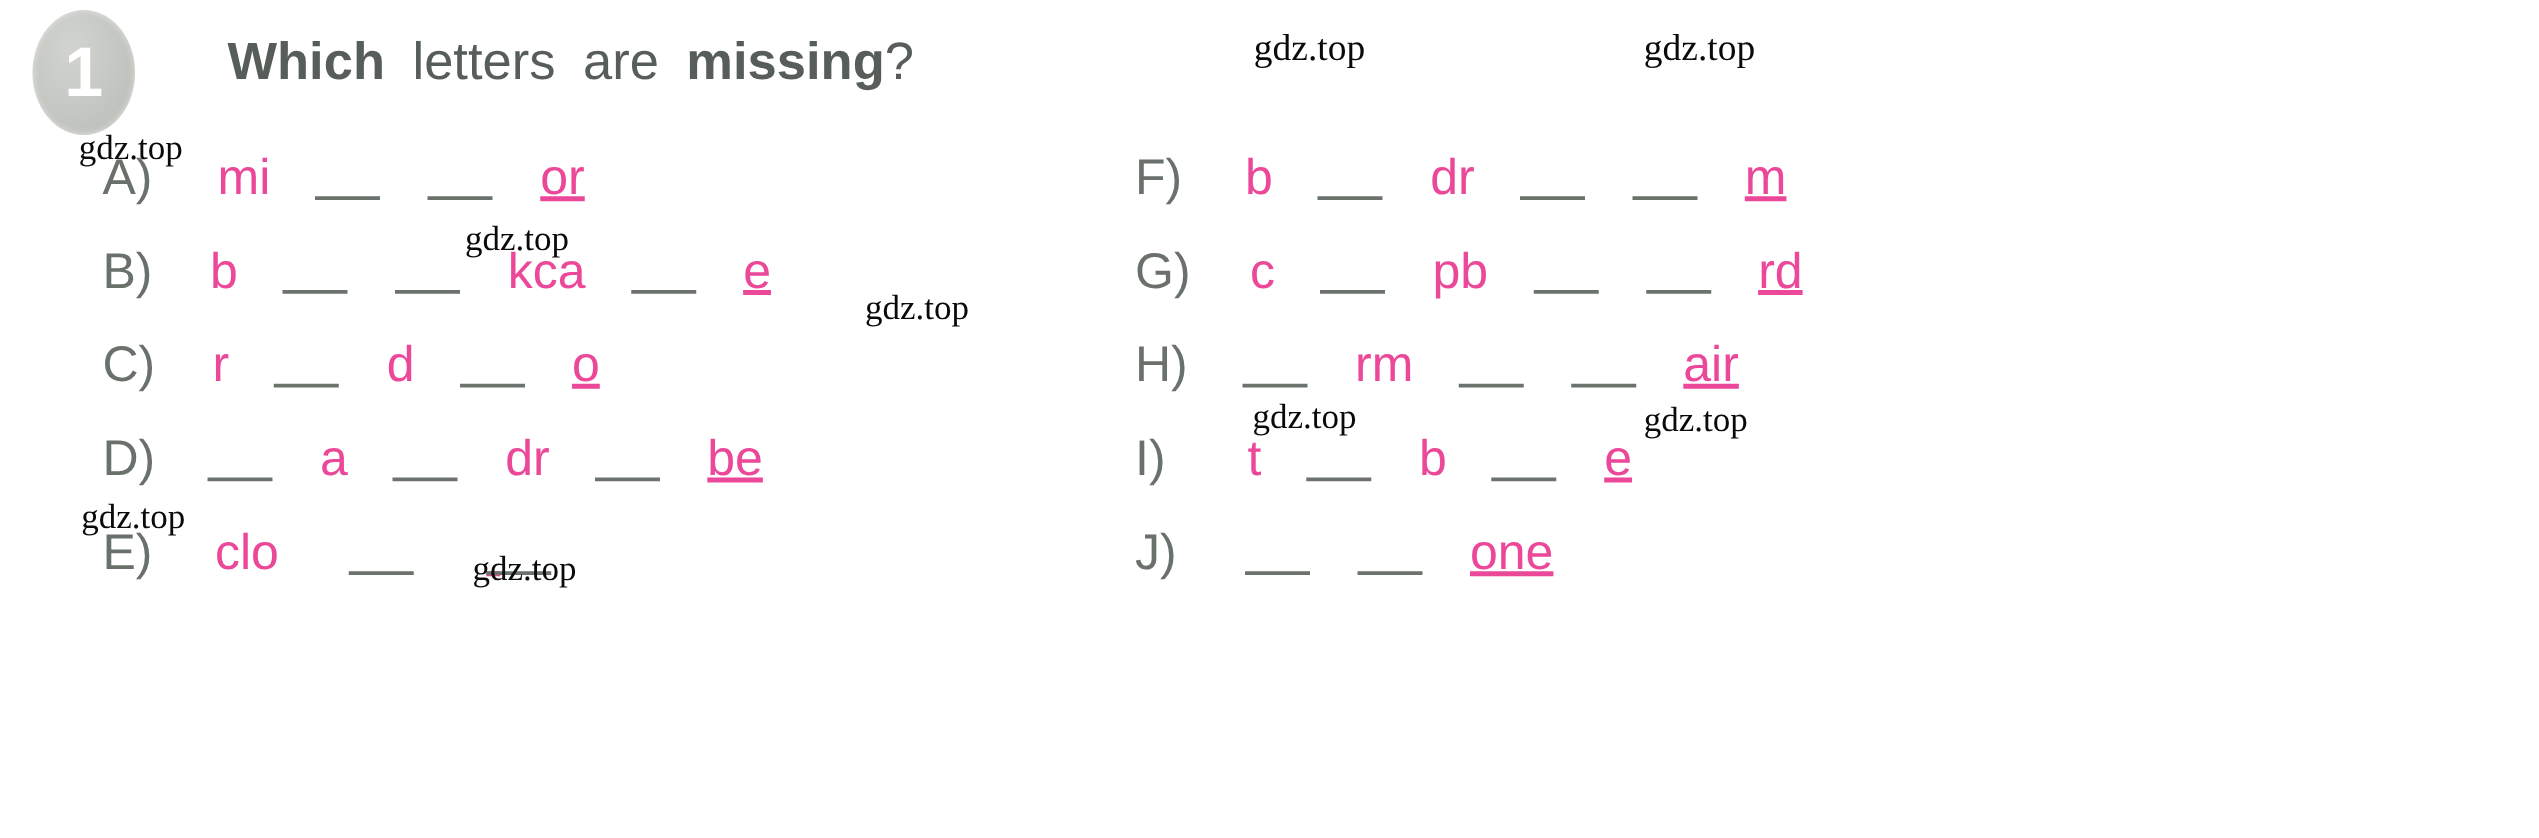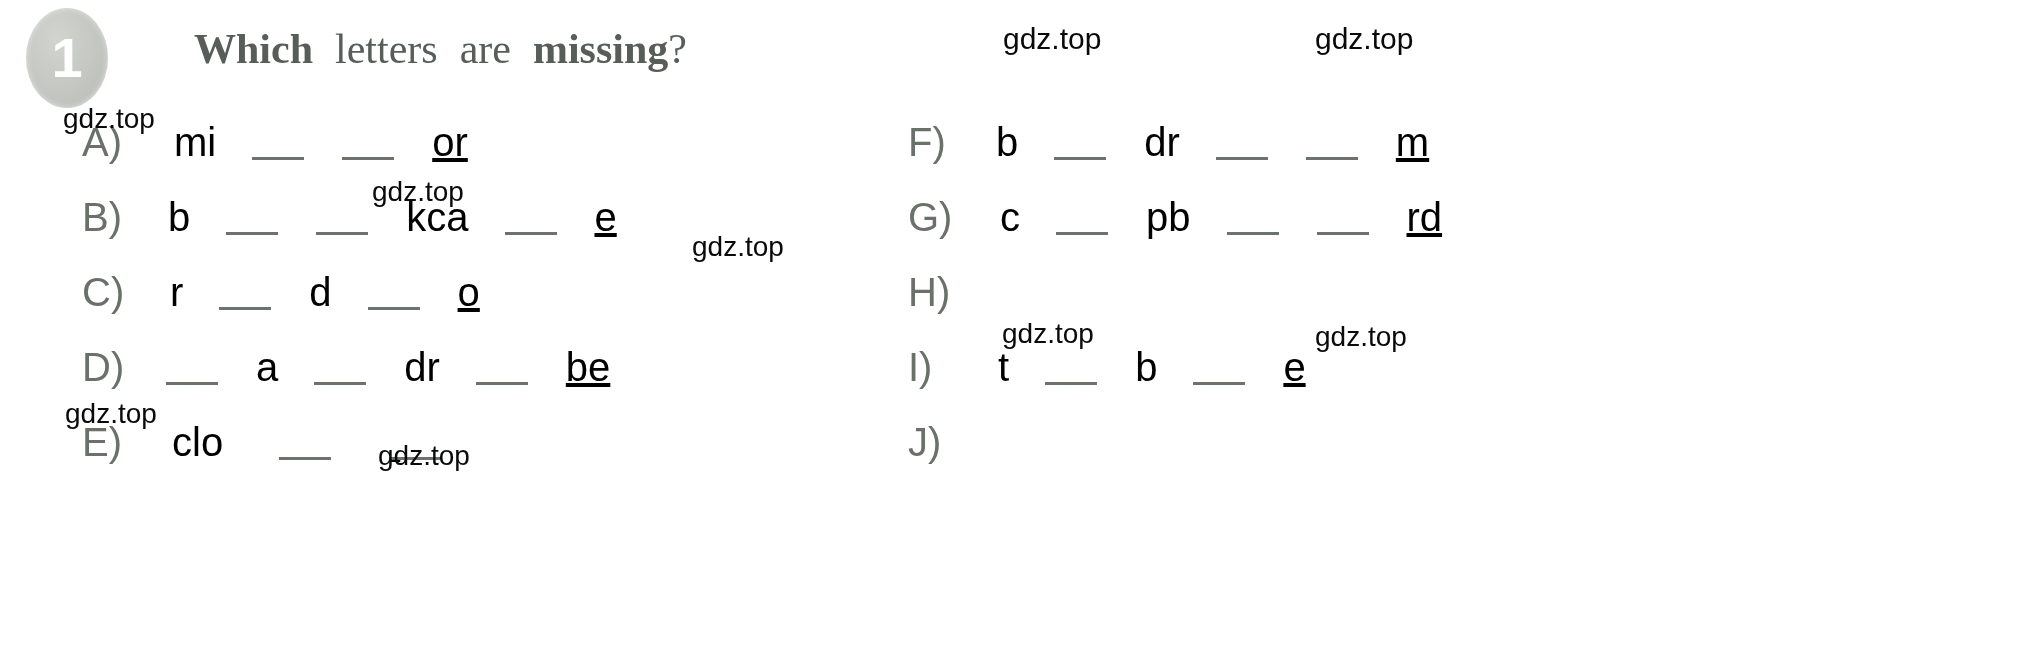--- a/index.html
+++ b/index.html
@@ -42,27 +42,26 @@
     font-size: 56px;
     font-weight: bold;
     color: #ffffff;
     line-height: 1;
     letter-spacing: 0px;
   }
 
   
   #heading {
     position: absolute;
-    left: 194px;
+    left: 182px;
     top: 28px;
     font-size: 42px;
     line-height: 1;
     color: #575d58;
     white-space: nowrap;
-    font-family: Liberation Serif, serif;
   }
   #heading .w {
     display: inline-block;
     margin-right: 22px;
   }
   #heading .bold { font-weight: bold; }
   #heading .last { margin-right: 0; }
 
   
   .column {
@@ -85,21 +84,21 @@
     min-width: 78px;
     flex: 0 0 auto;
   }
   .q-tokens {
     display: flex;
     align-items: baseline;
   }
   .tok {
     font-size: 40px;
     line-height: 1;
-    color: #000000;
+    color: #ec4899;
     margin-right: 36px;
     display: inline-block;
   }
   .tok.blank {
     position: relative;
     width: 52px;
     margin-right: 38px;
     align-self: flex-end;
   }
   .tok.blank::after {
@@ -121,21 +120,21 @@
   .row-e .q-tokens { padding-left: 12px; gap: 20px; }
   .row-f .q-tokens { padding-left: 10px; }
   .row-g .q-tokens { padding-left: 14px; }
   .row-h .q-tokens { padding-left: 8px; }
   .row-i .q-tokens { padding-left: 12px; }
   .row-j .q-tokens { padding-left: 10px; }
 
   
   .wm {
     position: absolute;
-    font-family: Liberation Sans, sans-serif;
+    font-family: Liberation Serif, serif;
     color: #0a0a0a;
     white-space: nowrap;
     line-height: 1;
     pointer-events: none;
   }
 </style>
 </head>
 <body>
 
 <div id="badge">
@@ -213,33 +212,45 @@
         <span class="tok">c</span>
         <span class="tok blank">&nbsp;</span>
         <span class="tok">pb</span>
         <span class="tok blank">&nbsp;</span>
         <span class="tok blank">&nbsp;</span>
         <span class="tok">rd</span>
       </span>
     </div>
     <div class="q-row row-h">
       <span class="q-label">H)</span>
+      <span class="q-tokens">
+        <span class="tok blank">&nbsp;</span>
+        <span class="tok">rm</span>
+        <span class="tok blank">&nbsp;</span>
+        <span class="tok blank">&nbsp;</span>
+        <span class="tok">air</span>
+      </span>
     </div>
     <div class="q-row row-i">
       <span class="q-label">I)</span>
       <span class="q-tokens">
         <span class="tok">t</span>
         <span class="tok blank">&nbsp;</span>
         <span class="tok">b</span>
         <span class="tok blank">&nbsp;</span>
         <span class="tok">e</span>
       </span>
     </div>
     <div class="q-row row-j">
       <span class="q-label">J)</span>
+      <span class="q-tokens">
+        <span class="tok blank">&nbsp;</span>
+        <span class="tok blank">&nbsp;</span>
+        <span class="tok">one</span>
+      </span>
     </div>
   </div>
 
 <div id="watermark-layer">
     <div class="wm" style="left: 1003px; top: 24px; font-size: 30px;">gdz.top</div>
     <div class="wm" style="left: 1315px; top: 24px; font-size: 30px;">gdz.top</div>
     <div class="wm" style="left: 63px; top: 105px; font-size: 28px;">gdz.top</div>
     <div class="wm" style="left: 372px; top: 178px; font-size: 28px;">gdz.top</div>
     <div class="wm" style="left: 692px; top: 233px; font-size: 28px;">gdz.top</div>
     <div class="wm" style="left: 1002px; top: 320px; font-size: 28px;">gdz.top</div>

